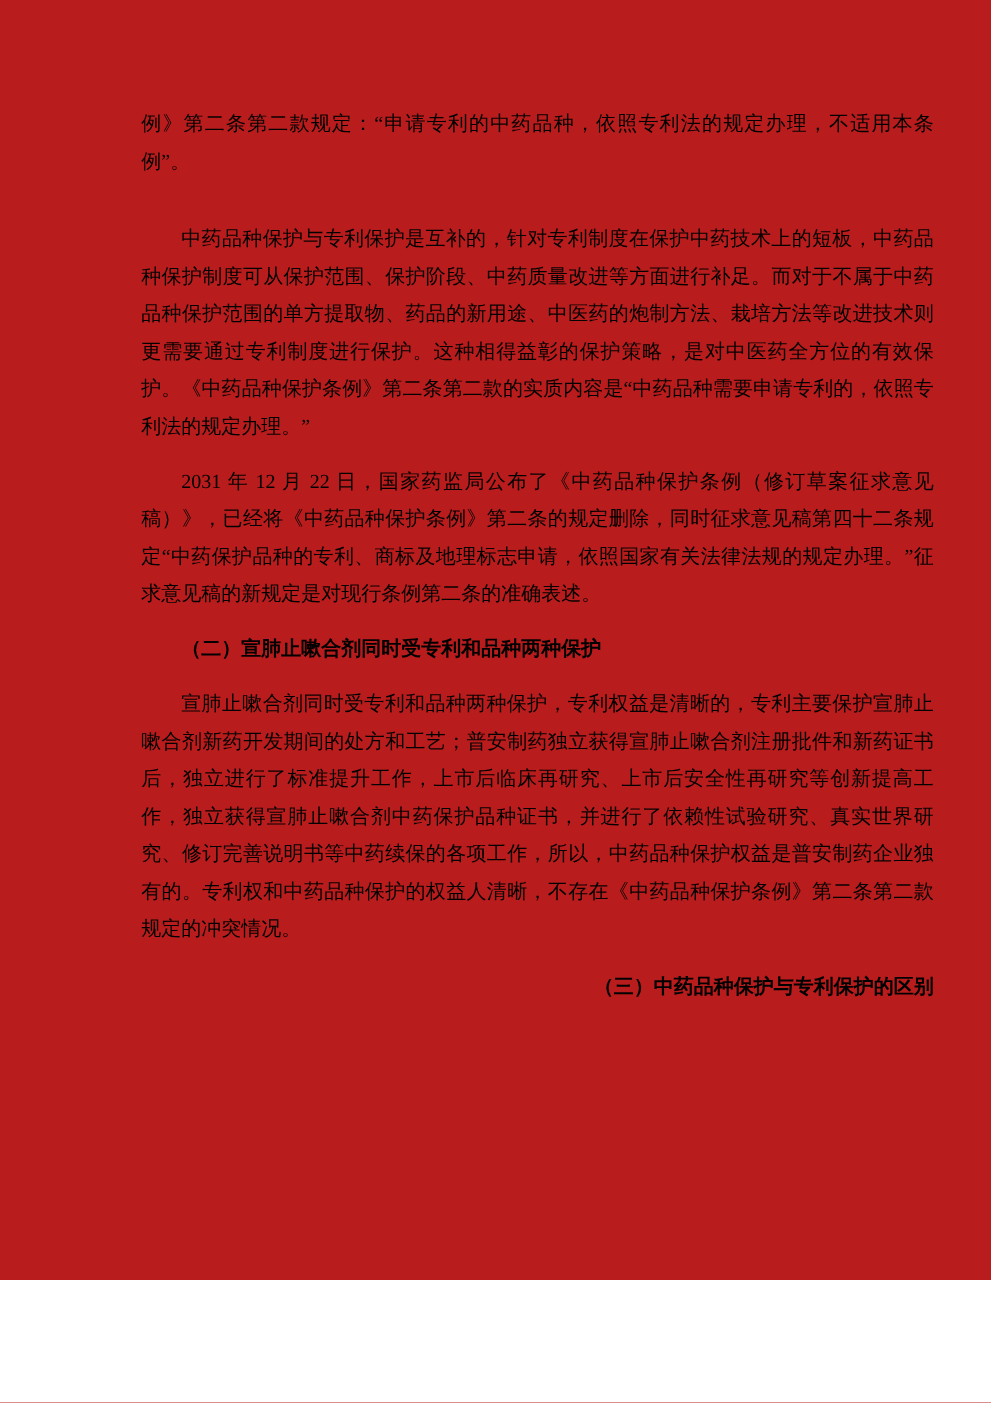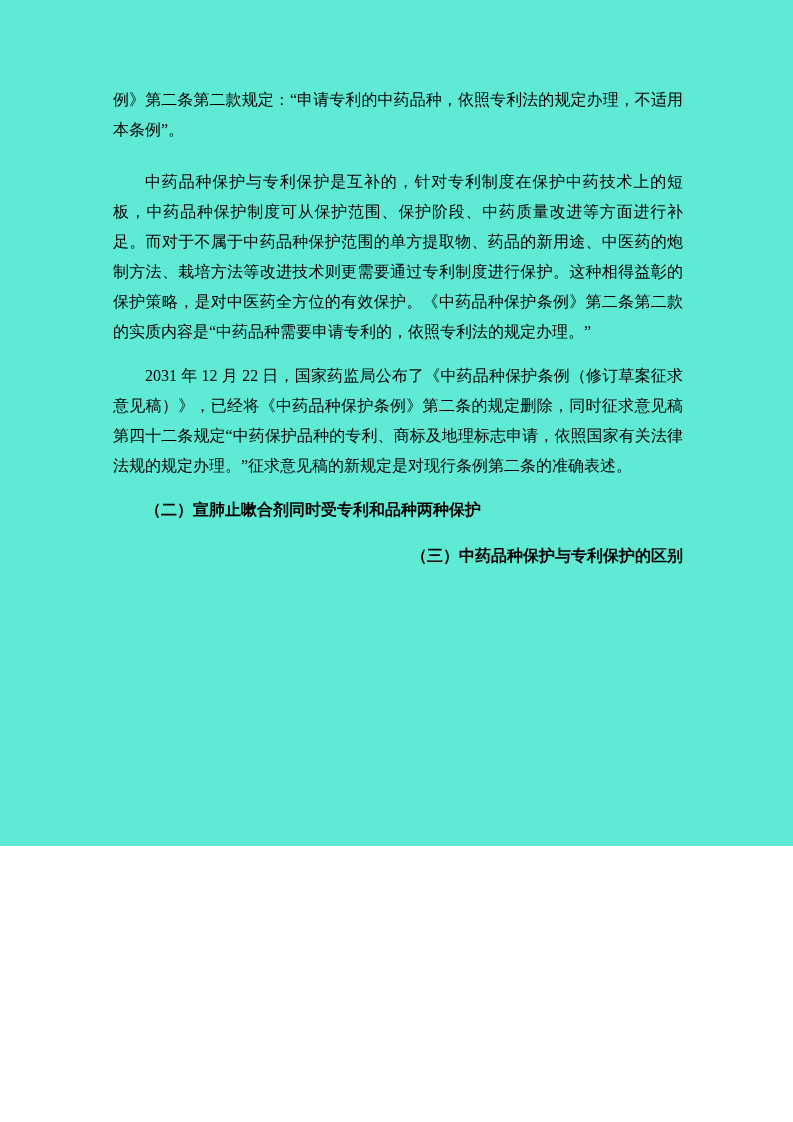--- a/index.html
+++ b/index.html
@@ -3,42 +3,42 @@
 <meta charset="utf-8">
 <style>
   html, body {
     margin: 0;
     padding: 0;
     background: #ffffff;
   }
   .page {
     position: relative;
     width: 793px;
-    height: 846px;
-    background: #5eead4;
+    height: 1024px;
+    background: #b91c1c;
     box-sizing: border-box;
-    padding: 85px 110px 0 113px;
+    padding: 85px 46px 0 113px;
     color: #000000;
     font-family: "Liberation Serif", "DejaVu Serif", serif;
     overflow: hidden;
   }
   .para {
     font-size: 16px;
     line-height: 30px;
     text-align: justify;
     margin: 14px 0 0 0;
     text-indent: 2em;
     word-break: break-all;
   }
   .para.continuation {
     text-indent: 0;
     margin-top: 0;
   }
   .para.mt-lg {
-    margin-top: 22px;
+    margin-top: 32px;
   }
   .section-heading {
     font-family: Liberation Serif, serif;
     font-weight: 700;
     font-size: 16px;
     line-height: 30px;
     margin: 14px 0 0 0;
     text-indent: 2em;
   }
   .section-heading.h3 {
@@ -65,18 +65,19 @@
   <p class="para continuation">例》第二条第二款规定：“申请专利的中药品种，依照专利法的规定办理，不适用本条例”。</p>
 
   <p class="para mt-lg">中药品种保护与专利保护是互补的，针对专利制度在保护中药技术上的短板，中药品种保护制度可从保护范围、保护阶段、中药质量改进等方面进行补足。而对于不属于中药品种保护范围的单方提取物、药品的新用途、中医药的炮制方法、栽培方法等改进技术则更需要通过专利制度进行保护。这种相得益彰的保护策略，是对中医药全方位的有效保护。《中药品种保护条例》第二条第二款的实质内容是“中药品种需要申请专利的，依照专利法的规定办理。”</p>
 
   <p class="para">2031 年 12 月 22 日，国家药监局公布了《中药品种保护条例（修订草案征求意见稿）》，已经将《中药品种保护条例》第二条的规定删除，同时征求意见稿第四十二条规定“中药保护品种的专利、商标及地理标志申请，依照国家有关法律法规的规定办理。”征求意见稿的新规定是对现行条例第二条的准确表述。</p>
 
   <h2 class="section-heading">（二）宣肺止嗽合剂同时受专利和品种两种保护</h2>
 
 
 
+  <p class="para">宣肺止嗽合剂同时受专利和品种两种保护，专利权益是清晰的，专利主要保护宣肺止嗽合剂新药开发期间的处方和工艺；普安制药独立获得宣肺止嗽合剂注册批件和新药证书后，独立进行了标准提升工作，上市后临床再研究、上市后安全性再研究等创新提高工作，独立获得宣肺止嗽合剂中药保护品种证书，并进行了依赖性试验研究、真实世界研究、修订完善说明书等中药续保的各项工作，所以，中药品种保护权益是普安制药企业独有的。专利权和中药品种保护的权益人清晰，不存在《中药品种保护条例》第二条第二款规定的冲突情况。</p>
 
   <h2 class="section-heading h3">（三）中药品种保护与专利保护的区别</h2>
 
   <div class="page-footer">10</div>
 
 </div>
 
 </body></html>

